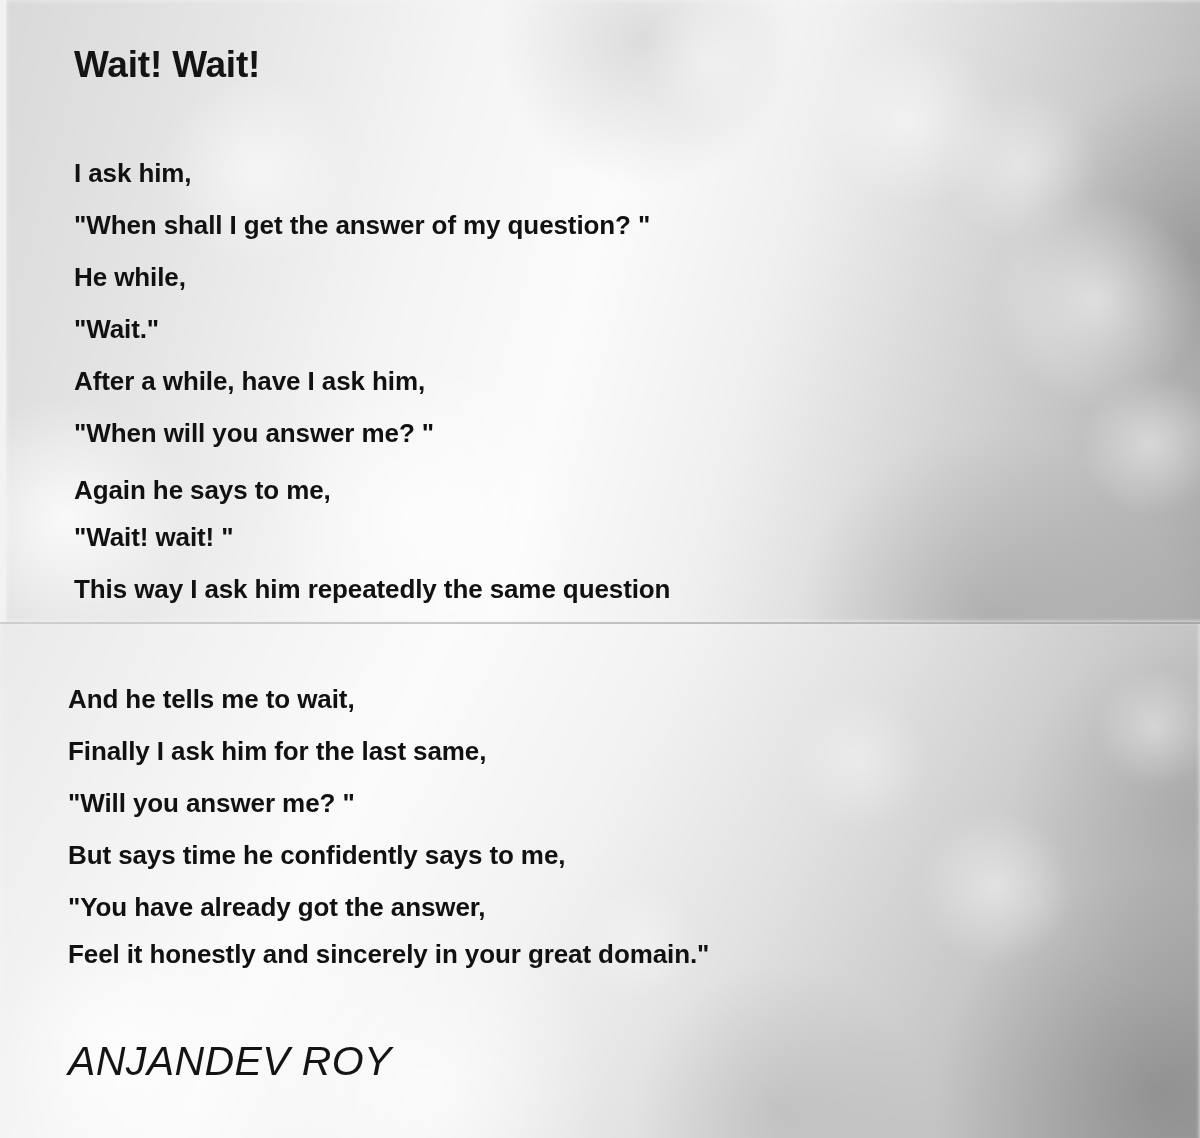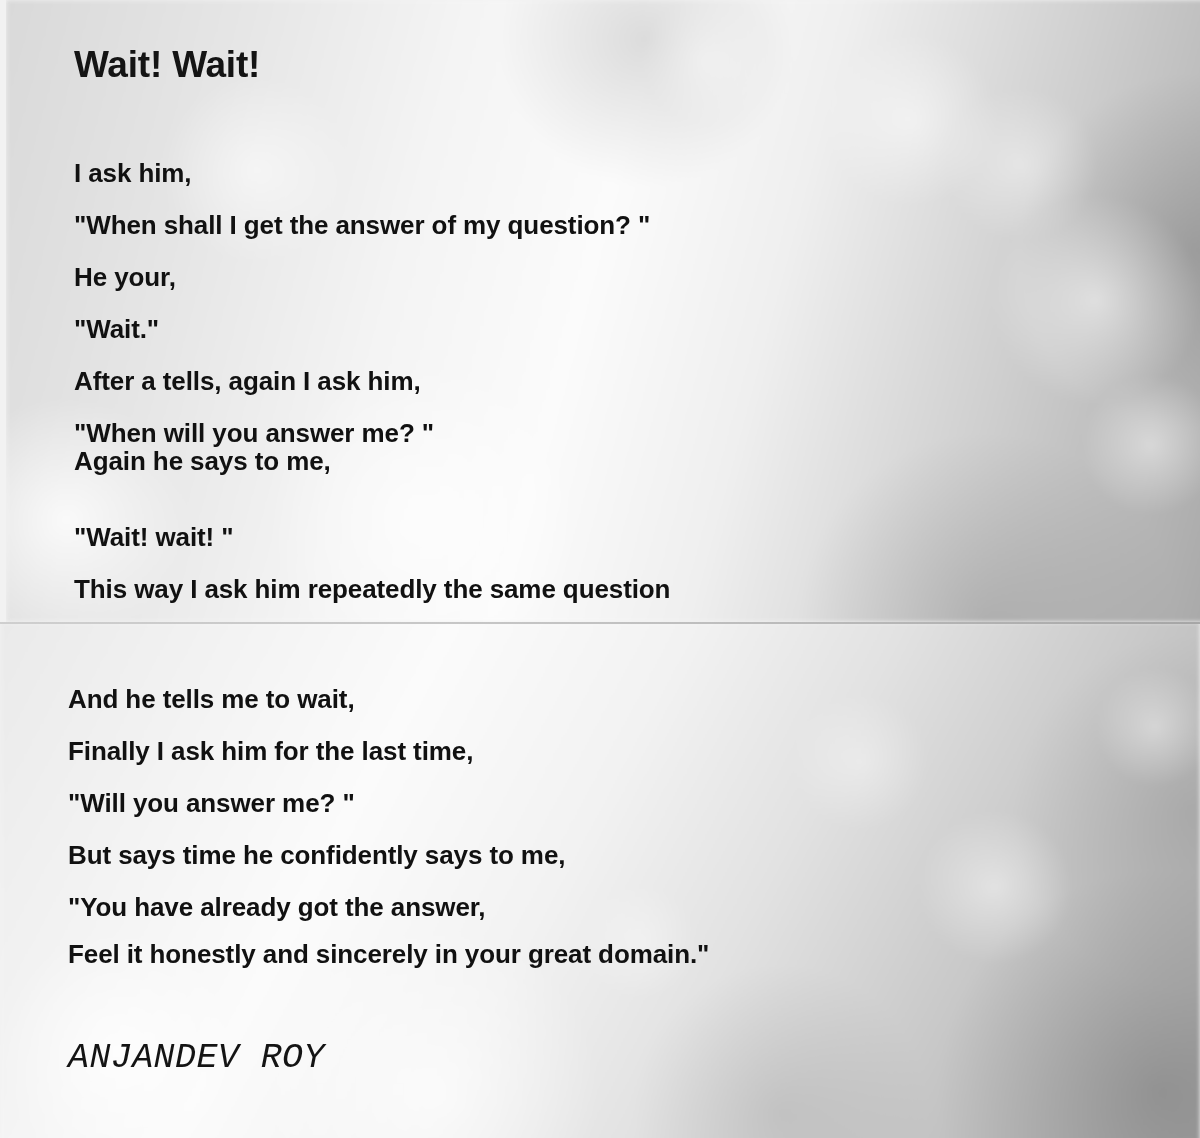--- a/index.html
+++ b/index.html
@@ -111,60 +111,59 @@
     font-size: 26px;
     font-weight: bold;
     color: #111111;
     letter-spacing: -0.1px;
     white-space: nowrap;
   }
 
   #poem-author {
     position: absolute;
     left: 68px;
-    font-size: 35px;
+    font-size: 41px;
     font-weight: normal;
     font-style: italic;
     color: #141414;
     letter-spacing: 0.4px;
     white-space: nowrap;
-    font-family: Liberation Mono, monospace;
   }
 </style>
 </head>
 <body>
 
 <div id="poem-page">
 
   <div class="panel" id="panel-top">
     <div class="panel-bg"></div>
     <div class="panel-content">
 
       <div id="poem-title">Wait! Wait!</div>
 
       <div class="poem-line" style="top:158px;">I ask him,</div>
       <div class="poem-line" style="top:210px;">"When shall I get the answer of my question? "</div>
-      <div class="poem-line" style="top:262px;">He your,</div>
+      <div class="poem-line" style="top:262px;">He while,</div>
       <div class="poem-line" style="top:314px;">"Wait."</div>
-      <div class="poem-line" style="top:366px;">After a tells, again I ask him,</div>
+      <div class="poem-line" style="top:366px;">After a while, have I ask him,</div>
       <div class="poem-line" style="top:418px;">"When will you answer me? "</div>
-      <div class="poem-line" style="top:446px;">Again he says to me,</div>
+      <div class="poem-line" style="top:475px;">Again he says to me,</div>
       <div class="poem-line" style="top:522px;">"Wait! wait! "</div>
       <div class="poem-line" style="top:574px;">This way I ask him repeatedly the same question</div>
 
     </div>
   </div>
 
   <div class="panel" id="panel-bottom">
     <div class="panel-bg"></div>
     <div class="panel-seam"></div>
     <div class="panel-content">
 
       <div class="poem-line" style="top:62px;">And he tells me to wait,</div>
-      <div class="poem-line" style="top:114px;">Finally I ask him for the last time,</div>
+      <div class="poem-line" style="top:114px;">Finally I ask him for the last same,</div>
       <div class="poem-line" style="top:166px;">"Will you answer me? "</div>
       <div class="poem-line" style="top:218px;">But says time he confidently says to me,</div>
       <div class="poem-line" style="top:270px;">"You have already got the answer,</div>
       <div class="poem-line" style="top:317px;">Feel it honestly and sincerely in your great domain."</div>
 
       <div id="poem-author" style="top:416px;">ANJANDEV ROY</div>
 
     </div>
   </div>
 

